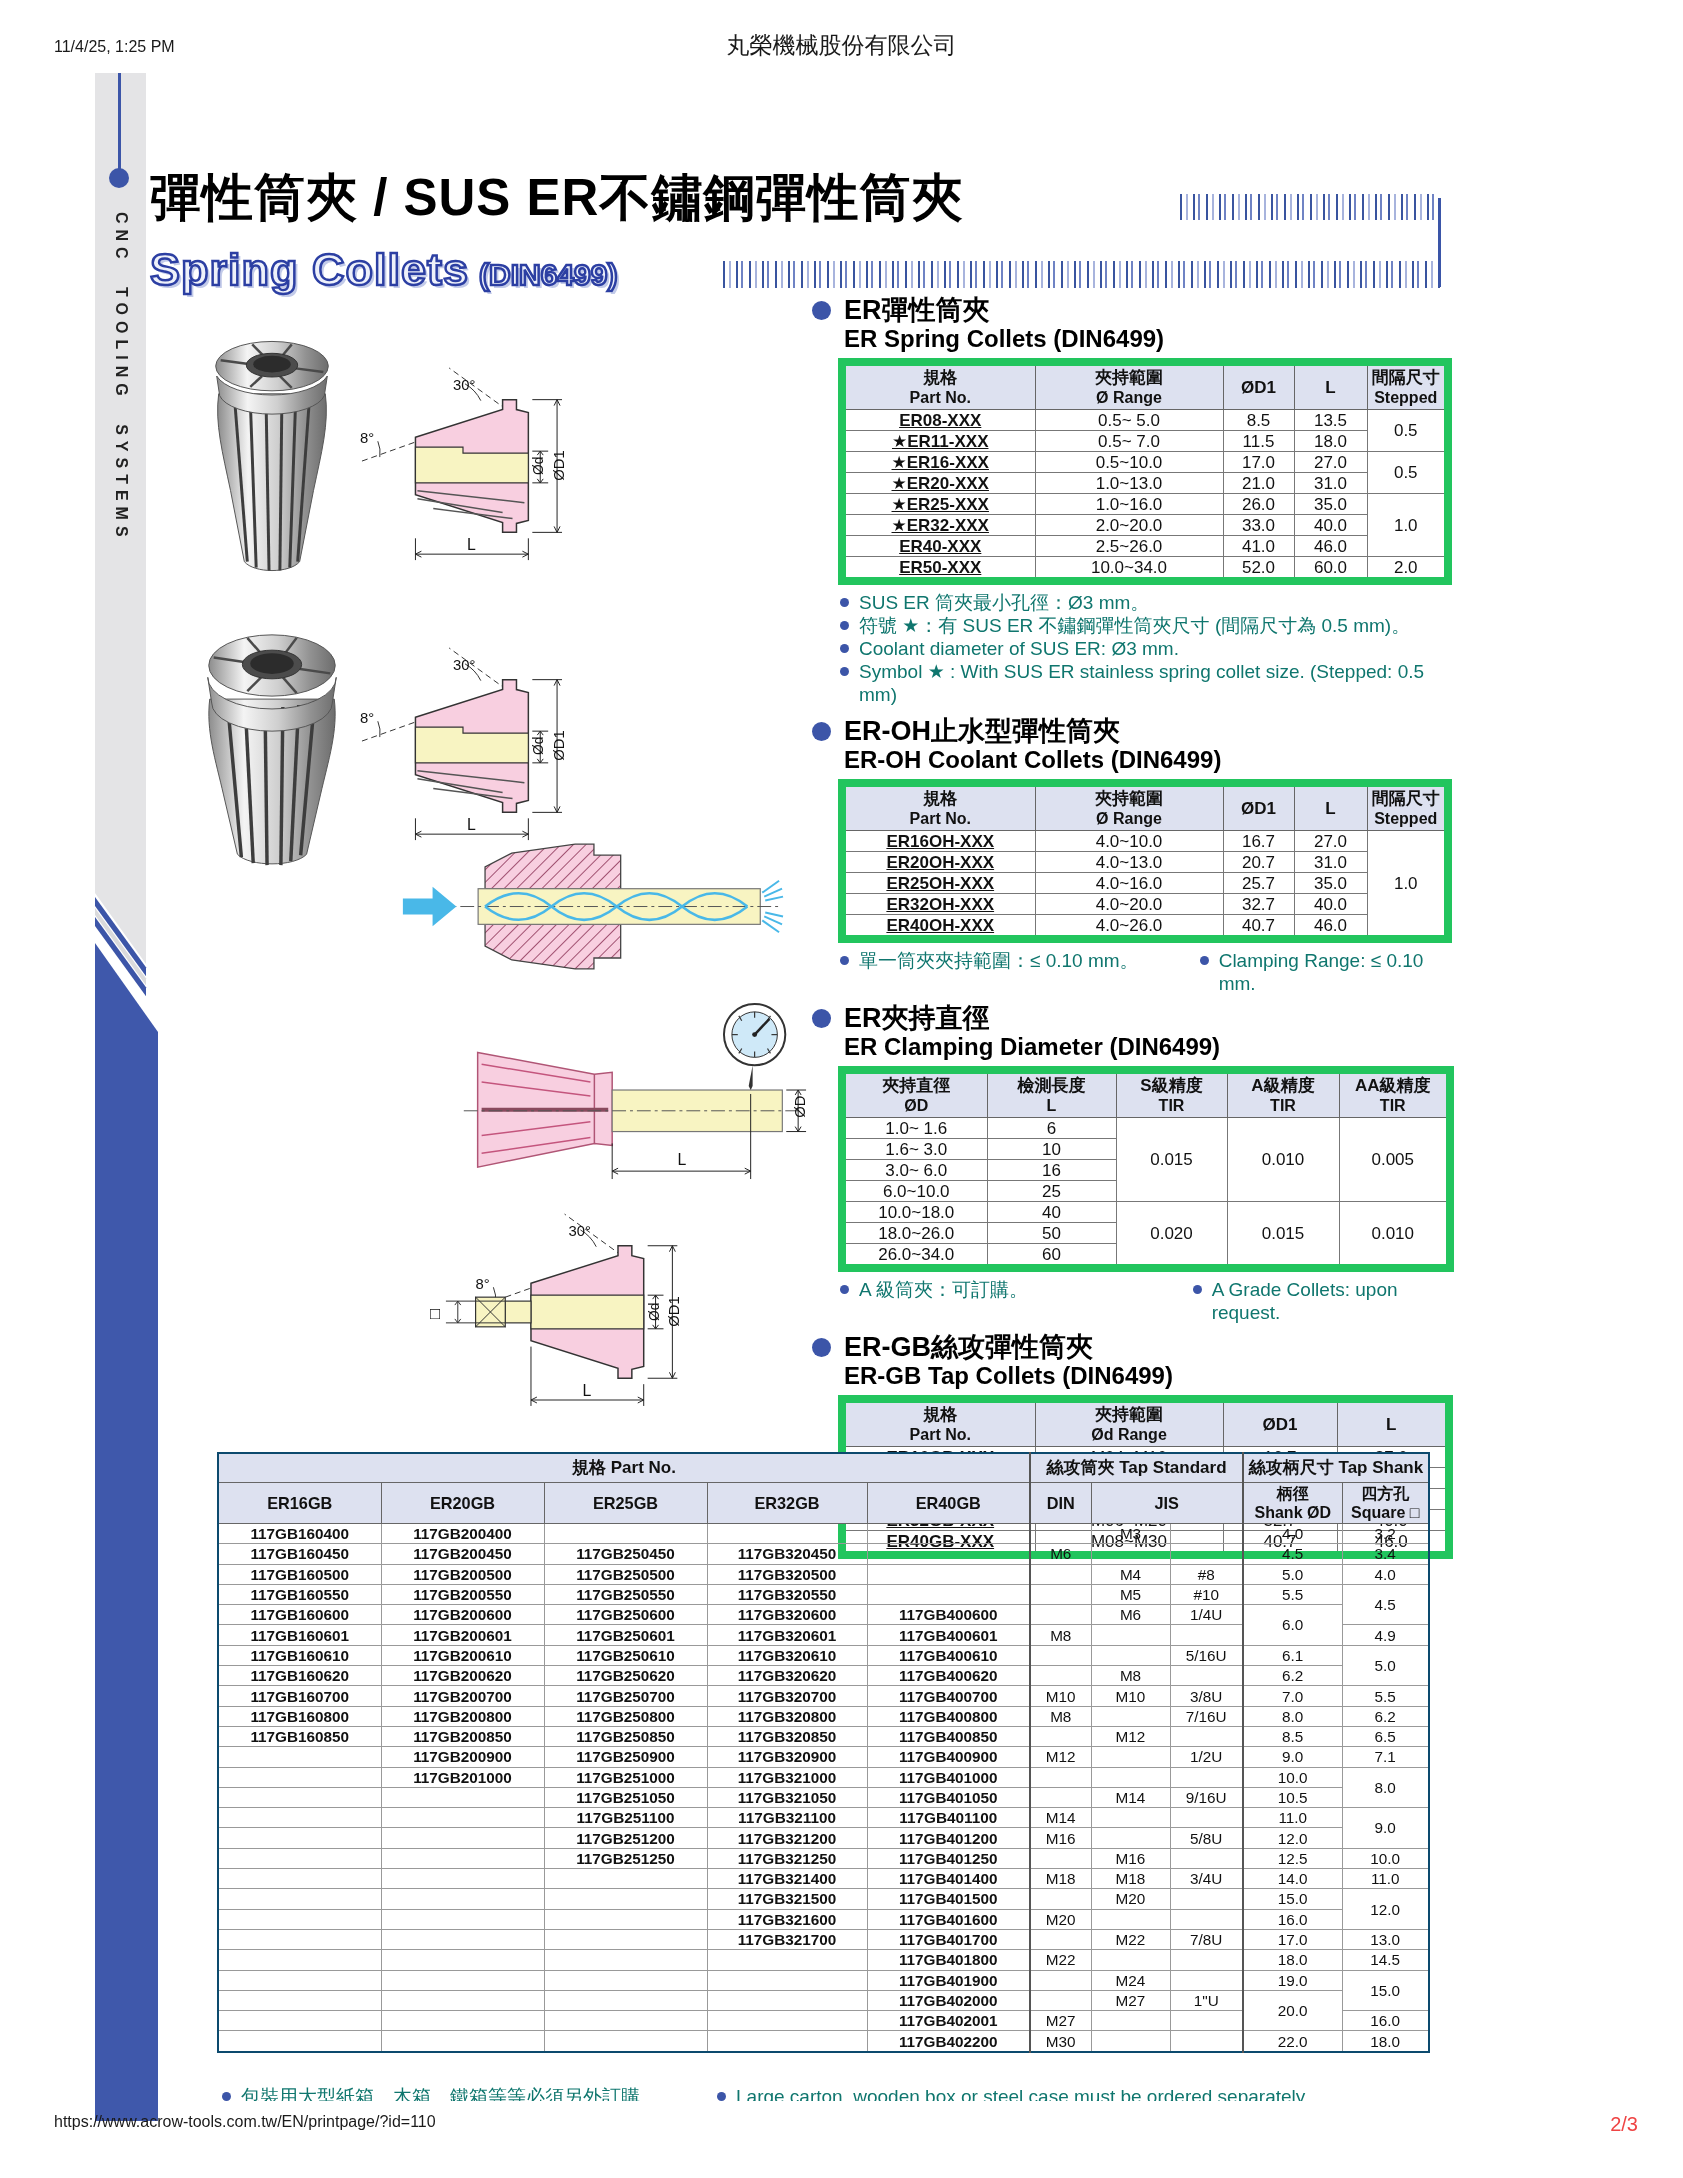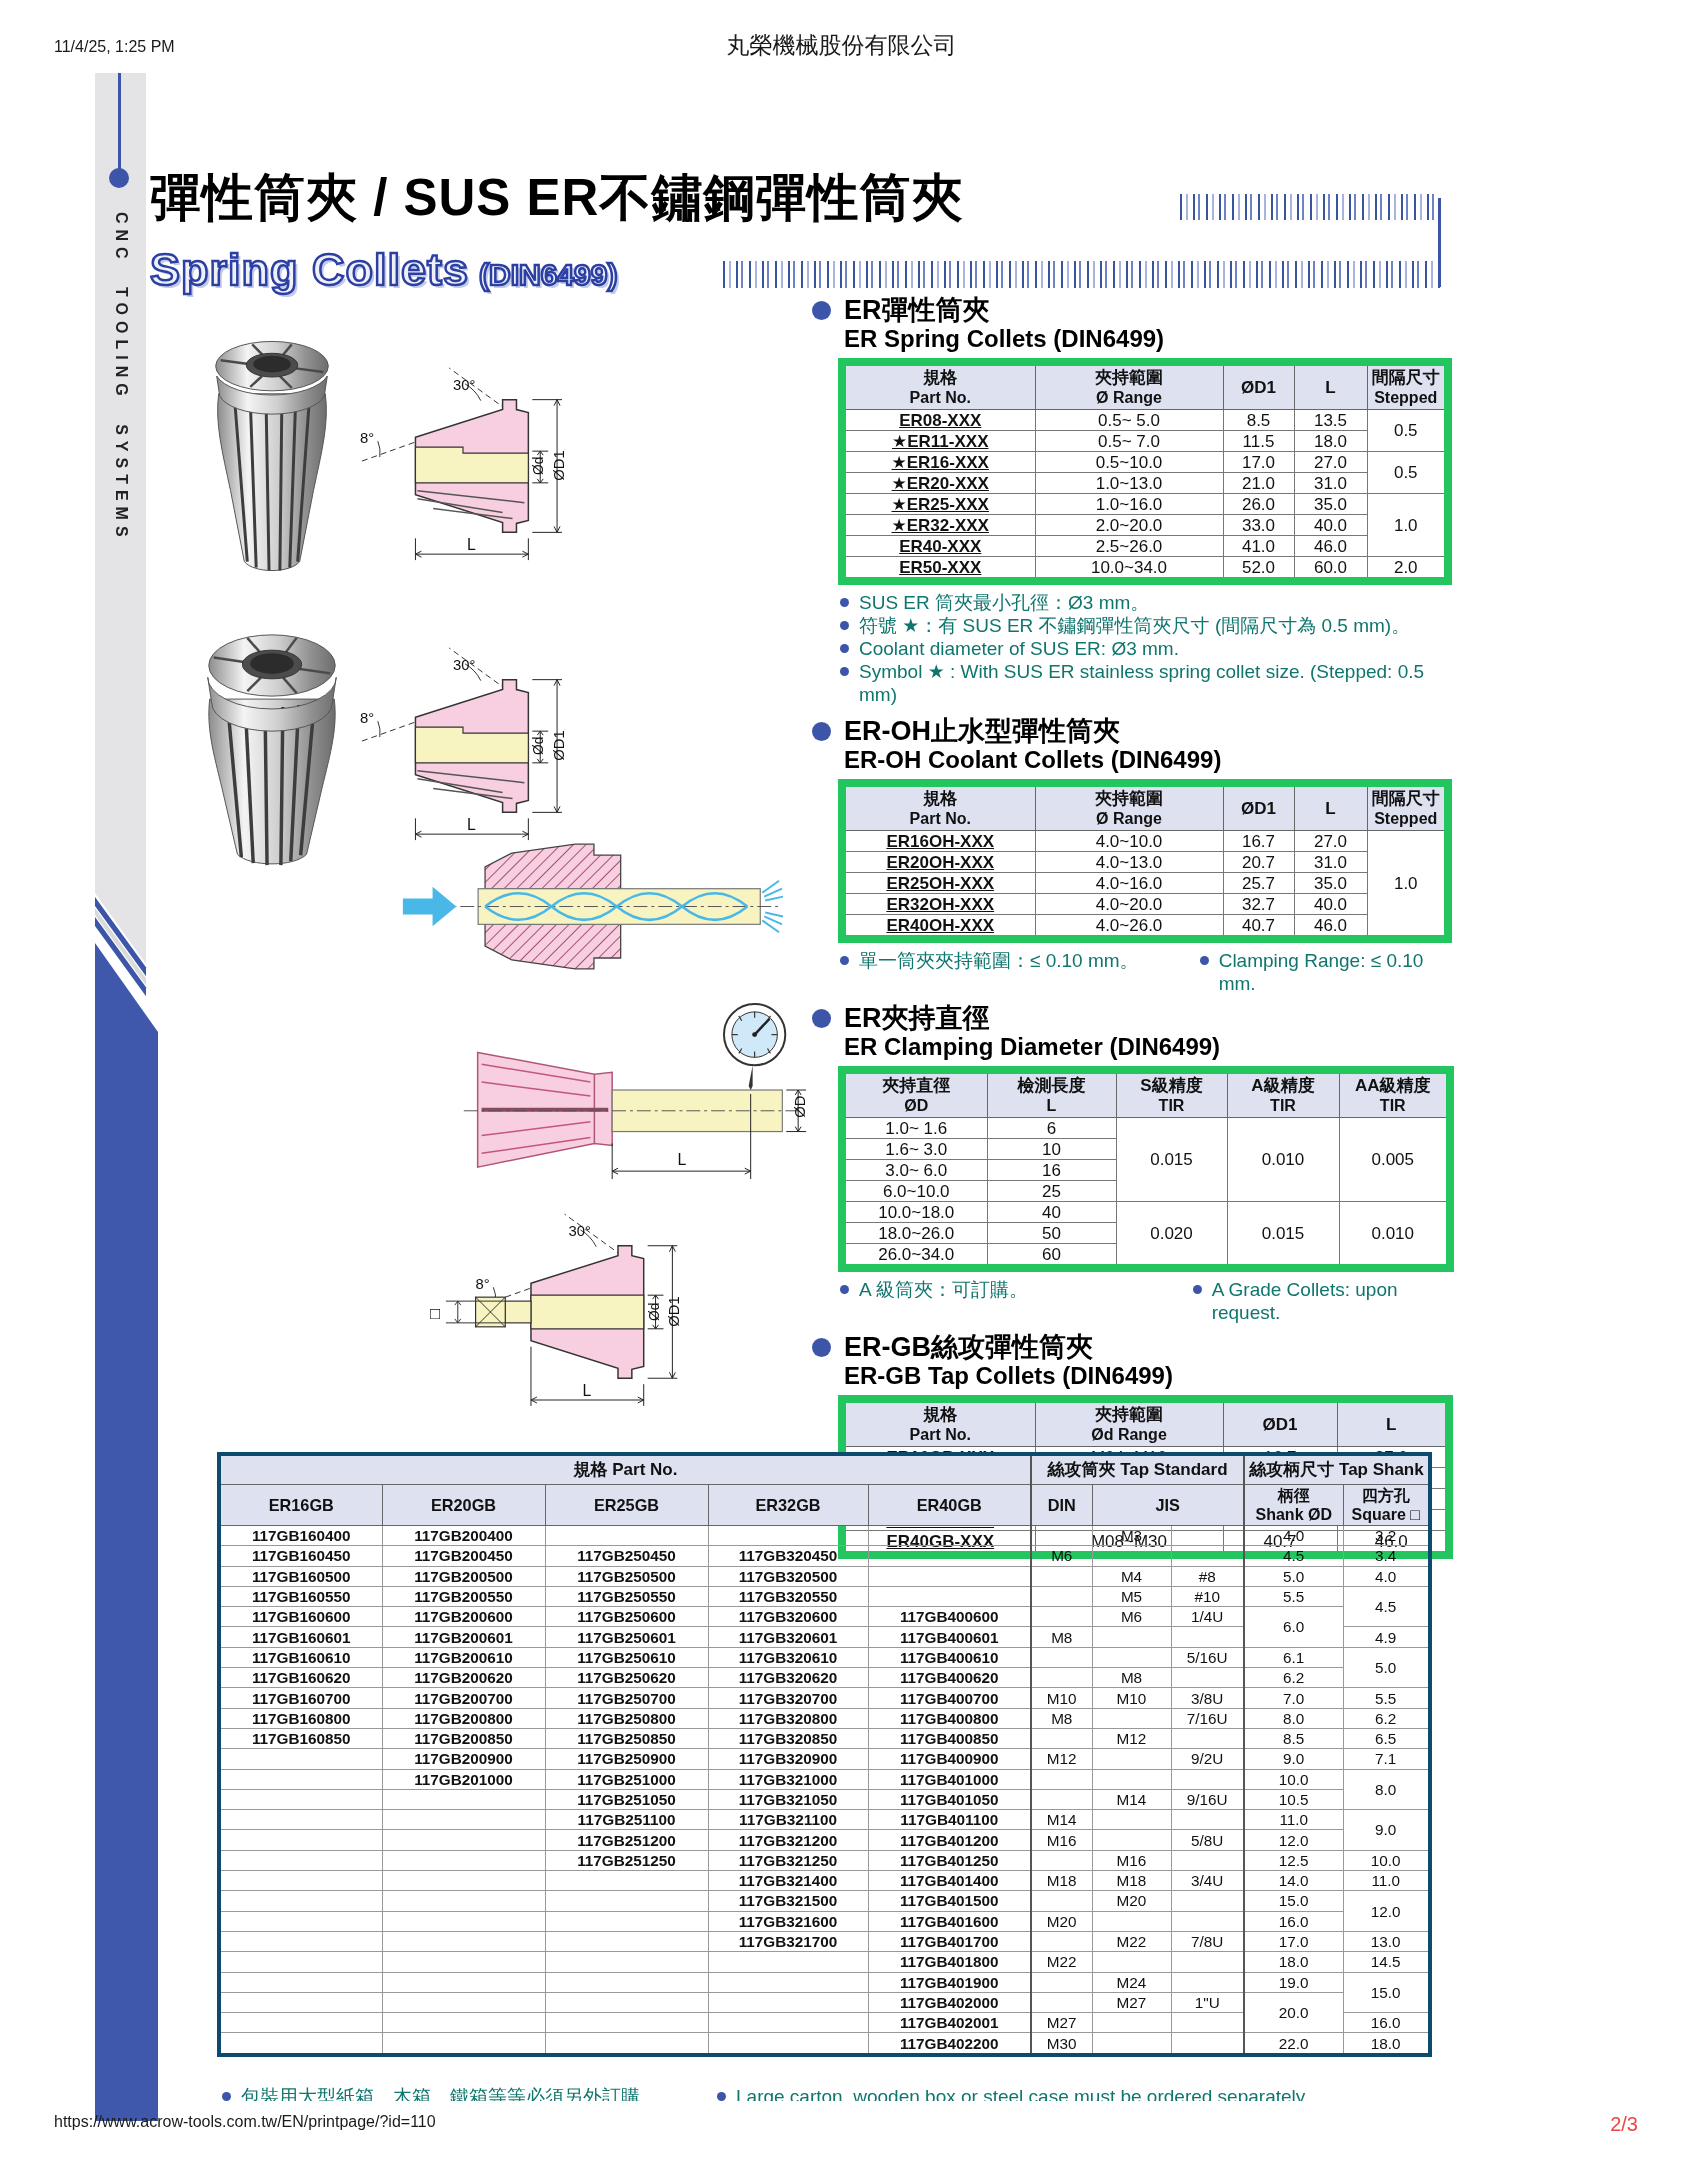--- a/index.html
+++ b/index.html
@@ -53,21 +53,21 @@
   .dtable td{border:1px solid #777;text-align:center;font-size:17px;line-height:19px;height:20px;padding:0 3px;}
   .dtable td.c1{font-weight:bold;text-decoration:underline;}
 
   .note-row{display:flex;align-items:flex-start;margin:0 0 0 26px;line-height:23px;font-size:19px;color:#0f766e;}
   .note-dot{width:9px;height:9px;border-radius:50%;background:#3c55a8;margin:7px 10px 0 2px;flex:none;}
   .note-pair{display:flex;margin-left:26px;}
   .note-pair .note-row{margin-left:0;}
   .np-left{width:376px;}
 
   
-  .big{position:absolute;left:217px;top:1452px;border:4px solid #0c4a6e;}
+  .big{position:absolute;left:217px;top:1452px;border:2px solid #0c4a6e;}
   .big th{background:#dde1f0;border:1px solid #666;padding:1px 2px;}
   .big .gh{font-size:17px;font-weight:bold;line-height:26px;}
   .big .ch{font-size:16.3px;font-weight:bold;line-height:20px;}
   .big .ch2{font-size:16px;font-weight:bold;line-height:19px;}
   .big td{border:1px solid #999;text-align:center;font-size:15.3px;line-height:19px;height:19.3px;padding:0 2px;}
   .big td.p{font-weight:bold;}
   .big .gl{border-left:2px solid #555;}
 
   .bottom-note{position:absolute;left:220px;top:2085px;width:1228px;height:16px;overflow:hidden;}
   .bottom-note .note-row{margin-left:0;font-size:19px;}
@@ -857,21 +857,21 @@
           <td>6.5</td>
         </tr>
         <tr>
           <td class="p"></td>
           <td class="p">117GB200900</td>
           <td class="p">117GB250900</td>
           <td class="p">117GB320900</td>
           <td class="p">117GB400900</td>
           <td class="gl">M12</td>
           <td></td>
-          <td>9/2U</td>
+          <td>1/2U</td>
           <td class="gl">9.0</td>
           <td>7.1</td>
         </tr>
         <tr>
           <td class="p"></td>
           <td class="p">117GB201000</td>
           <td class="p">117GB251000</td>
           <td class="p">117GB321000</td>
           <td class="p">117GB401000</td>
           <td class="gl"></td>

